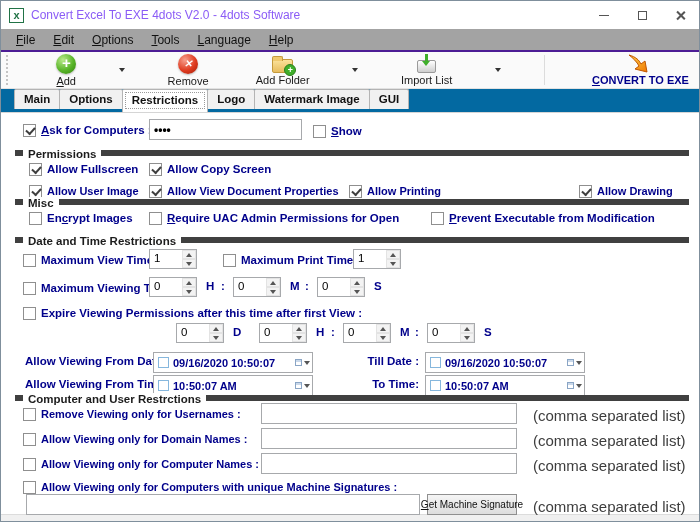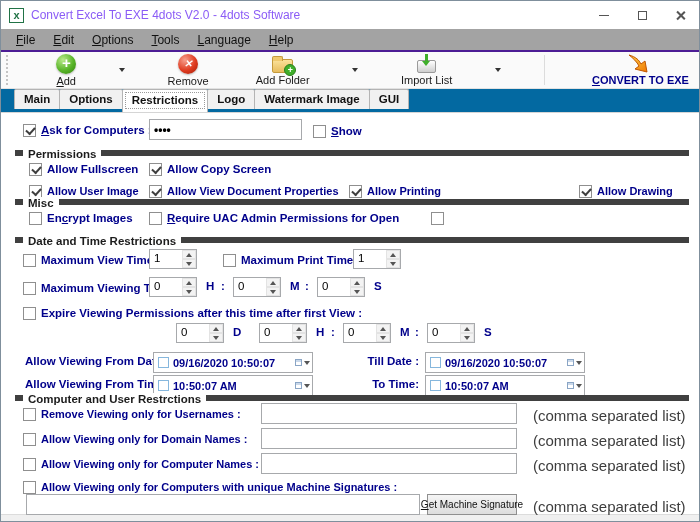--- a/index.html
+++ b/index.html
@@ -262,20 +262,21 @@
     <label class="chk" style="left:148px;top:97px">
       <span class="cb"></span>
       <span class="lbl"><span></span><span class="mn-key">R</span><span>equire UAC Admin Permissions for Open</span></span>
     </label>
     <label class="chk" style="left:28px;top:97px">
       <span class="cb"></span>
       <span class="lbl"><span>En</span><span class="mn-key">c</span><span>rypt Images</span></span>
     </label>
     <label class="chk" style="left:430px;top:97px">
       <span class="cb"></span>
+      <span class="lbl"><span></span><span class="mn-key">P</span><span>revent Executable from Modification</span></span>
     </label>
 
     <div class="grp" style="top:124px">
       <span class="cap">Date and Time Restrictions</span>
     </div>
 
     <label class="chk" style="left:22px;top:139px">
       <span class="cb"></span>
       <span class="lbl">Maximum View Times :</span>
     </label>

